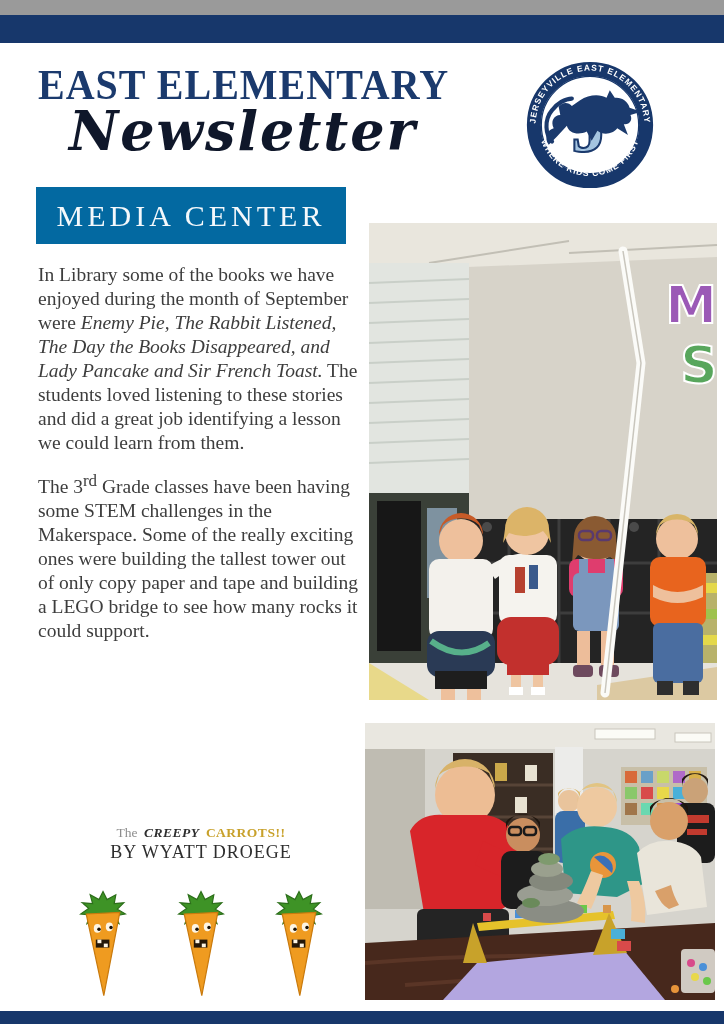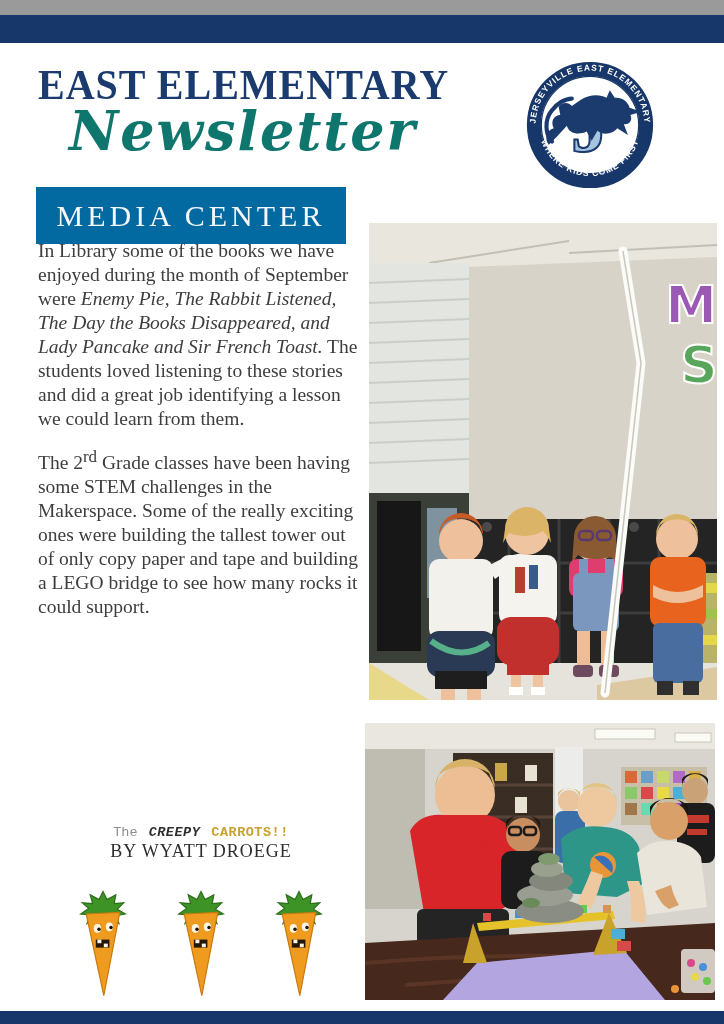--- a/index.html
+++ b/index.html
@@ -16,45 +16,45 @@
   
   .masthead-title {
     position:absolute; left:38px; top:44px; width:410px;
     font-family:"Liberation Serif", serif; font-weight:bold;
     font-size:40px; letter-spacing:1px; color:#1b3a6d; text-align:center;
     transform:scaleY(1.08); transform-origin:top left; white-space:nowrap;
   }
   .masthead-script {
     position:absolute; left:38px; top:84px; width:410px; text-align:center;
     font-family:"DejaVu Serif", serif; font-style:italic; font-weight:bold;
-    font-size:54px; color:#0f766e; letter-spacing:2px;
+    font-size:54px; color:#0f172a; letter-spacing:2px;
   }
   .logo { position:absolute; left:524px; top:44px; width:132px; height:132px; }
 
   
   .banner {
     position:absolute; left:36px; top:172px; width:310px; height:57px;
     background:#0369a1; display:flex; align-items:center; justify-content:center;
   }
   .banner span {
     font-family:"Liberation Serif", serif; font-size:30px; letter-spacing:4px;
     color:#f4f8fb;
   }
 
   
-  .text-col { position:absolute; left:38px; top:224px; width:326px; }
+  .text-col { position:absolute; left:38px; top:248px; width:326px; }
   .text-col p {
     font-size:19.5px; line-height:24px; color:#3d3d3d; margin:0 0 20px 0;
     font-family:"Liberation Serif", serif;
   }
   .text-col p em { font-style:italic; }
   .text-col p sup { font-size:17px; vertical-align:super; line-height:0; }
 
   .book-caption { position:absolute; left:38px; top:810px; width:326px; text-align:center; }
-  .cap-line1 { font-family:Liberation Mono, monospace; font-size:13.5px; }
+  .cap-line1 { font-family:Liberation Serif, serif; font-size:13.5px; }
   .cap-the { color:#8d8d8d; }
   .cap-creepy { color:#2e2e2e; font-style:italic; font-weight:bold; letter-spacing:0.5px; margin-left:3px; }
   .cap-carrots { color:#c8a12b; font-weight:bold; letter-spacing:0.5px; margin-left:3px; }
   .cap-byline {
     font-family:"Liberation Serif", serif; font-size:18px; color:#2e2e2e;
     letter-spacing:1px; margin-top:1px;
   }
 
   .carrot-row {
     position:absolute; left:38px; top:872px; width:326px;
@@ -98,21 +98,21 @@
       <path fill="none" stroke="#1b3a6d" stroke-width="5" stroke-linecap="round" d="M34,100 C26,92 24,74 34,62 C40,54 50,48 58,48"></path>
     </svg>
   </div>
 
   <div class="banner">
     <span>MEDIA CENTER</span>
   </div>
 
   <div class="text-col">
     <p><span>In Library some of the books we have enjoyed during the month of September were </span><em>Enemy Pie, The Rabbit Listened, The Day the Books Disappeared, and Lady Pancake and Sir French Toast.</em><span> The students loved listening to these stories and did a great job identifying a lesson we could learn from them.</span></p>
-    <p><span>The 2</span><sup>rd</sup><span> Grade classes have been having some STEM challenges in the Makerspace. Some of the really exciting ones were building the tallest tower out of only copy paper and tape and building a LEGO bridge to see how many rocks it could support.</span></p>
+    <p><span>The 3</span><sup>rd</sup><span> Grade classes have been having some STEM challenges in the Makerspace. Some of the really exciting ones were building the tallest tower out of only copy paper and tape and building a LEGO bridge to see how many rocks it could support.</span></p>
   </div>
 
   <div class="book-caption">
     <div class="cap-line1">
       <span class="cap-the">The</span>
       <span class="cap-creepy">CREEPY</span>
       <span class="cap-carrots">CARROTS!!</span>
     </div>
     <div class="cap-byline">BY WYATT DROEGE</div>
   </div>

